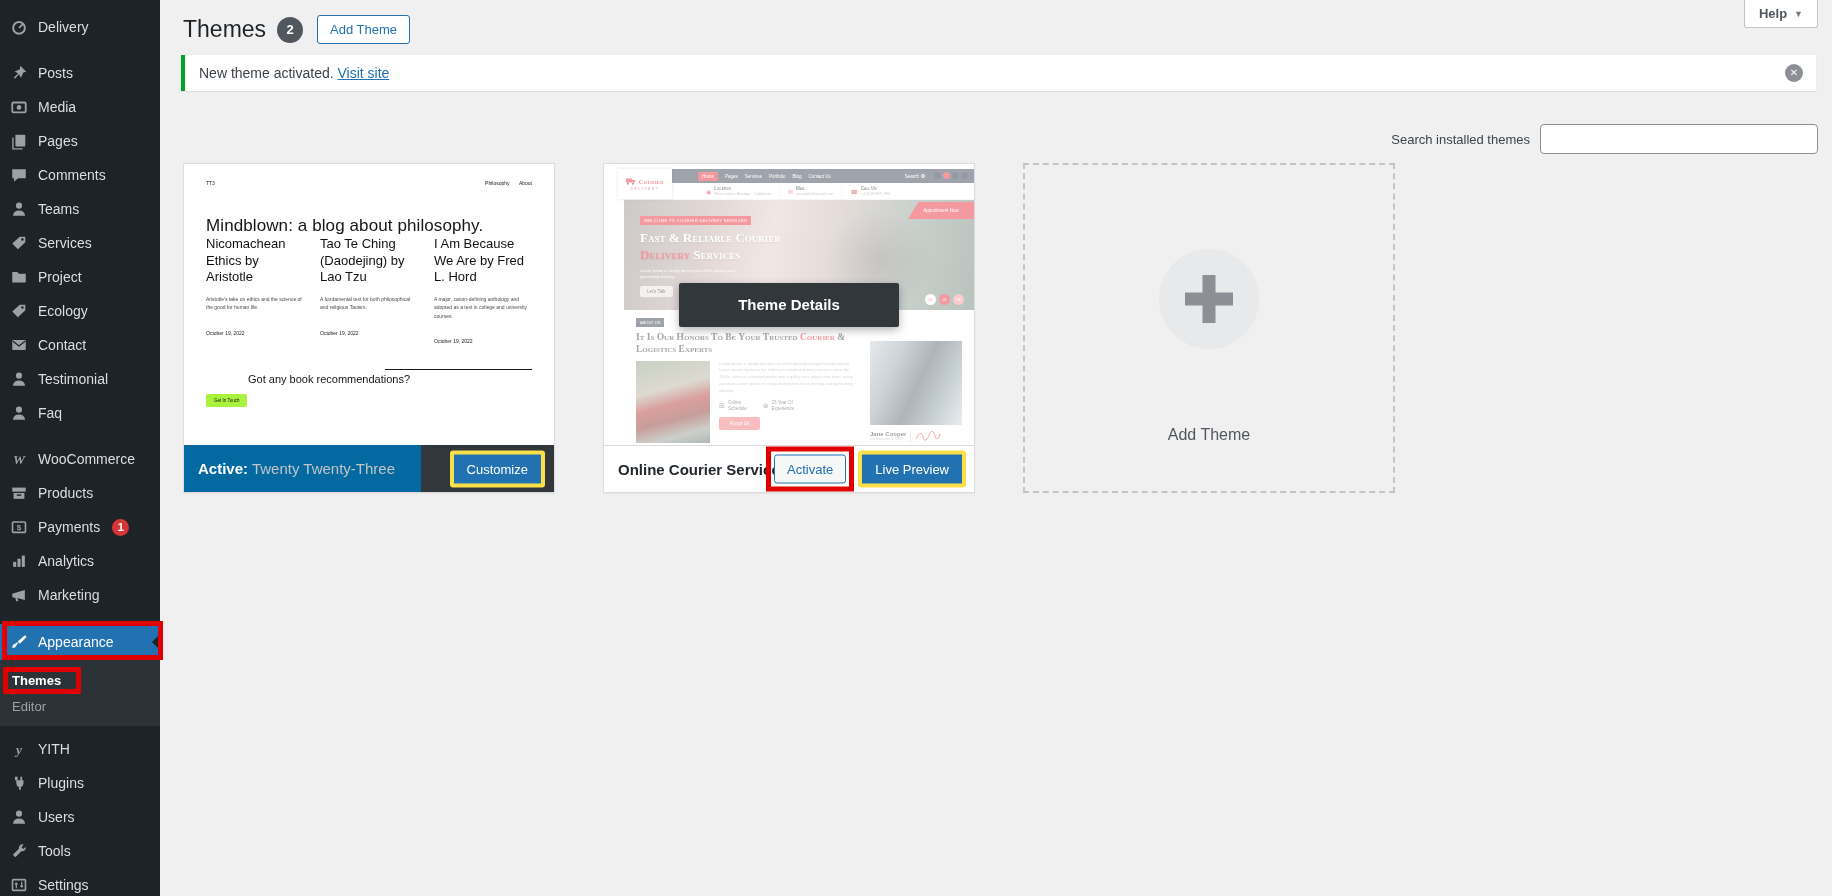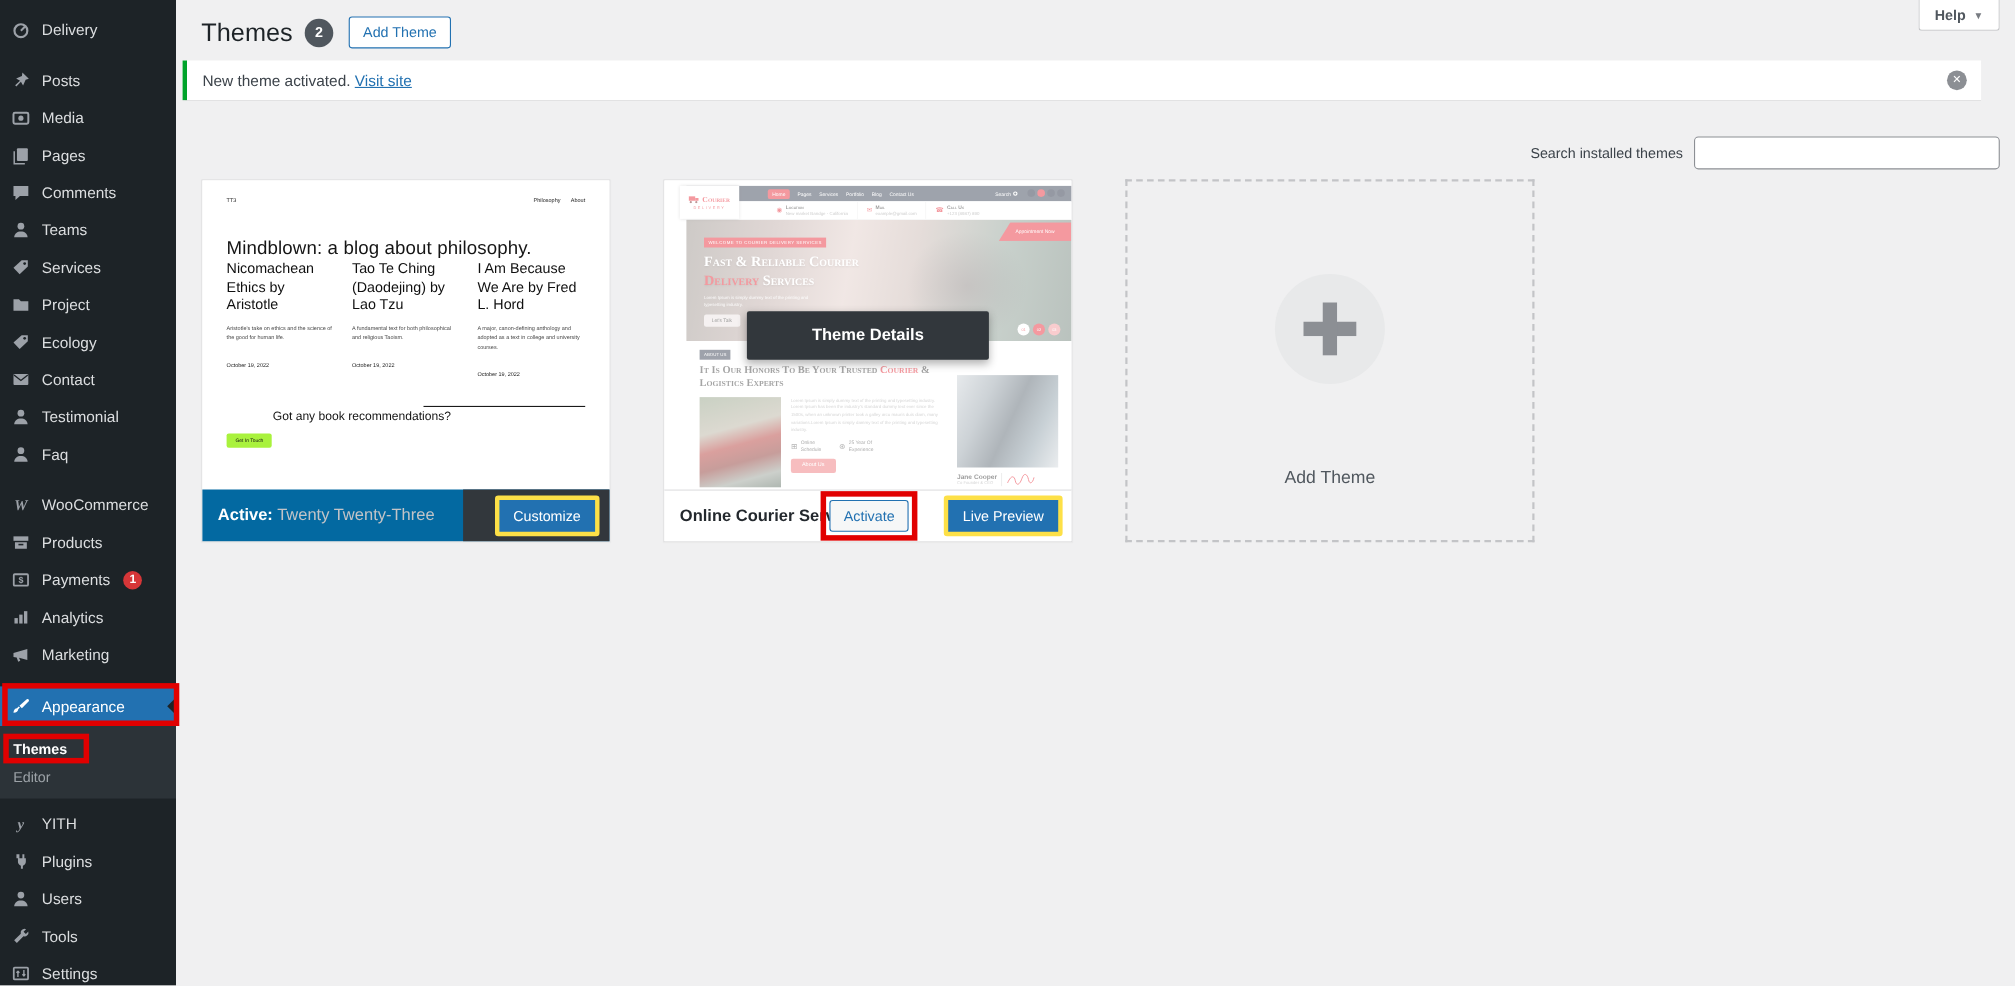--- a/index.html
+++ b/index.html
@@ -30,21 +30,21 @@
   #anno-themes { left:3px; top:667px; width:78px; height:27px; }
   .anno-inline { display:inline-flex; border:5px solid #e10000; padding:3px; }
   
   #help-btn { position:absolute; top:0; right:14px; height:28px; padding:0 14px; background:#fff; border:1px solid #c3c4c7; border-top:none; border-radius:0 0 3px 3px; color:#50575e; font-size:13px; display:flex; align-items:center; gap:7px; cursor:pointer; z-index:5;font-weight:bold; }
   #help-btn .caret { font-size:9px; color:#787c82; }
   .page-head { position:absolute; left:183px; top:15px; display:flex; align-items:center; gap:14px; z-index:5; }
   .page-head h1 { font-size:23px; font-weight:400; color:#1d2327; }
   .count-badge { width:26px; height:26px; border-radius:50%; background:#50575e; color:#fff; font-size:13px; font-weight:700; display:flex; align-items:center; justify-content:center; margin-left:-3px; }
   .add-theme-btn { background:#fff; border:1px solid #2271b1; color:#2271b1; font-size:13px; padding:6px 12px; border-radius:3px; cursor:pointer; font-family:inherit; }
   
-  .notice { position:absolute; left:166px; top:55px; width:1635px; background:#fff; border-left:4px solid #00a32a; box-shadow:0 1px 1px rgba(0,0,0,.07); padding:10px 44px 10px 14px; font-size:14px; color:#3c434a; z-index:5; }
+  .notice { position:absolute; left:181px; top:55px; width:1635px; background:#fff; border-left:4px solid #00a32a; box-shadow:0 1px 1px rgba(0,0,0,.07); padding:10px 44px 10px 14px; font-size:14px; color:#3c434a; z-index:5; }
   .notice a { color:#2271b1; }
   .notice-dismiss { position:absolute; right:13px; top:50%; transform:translateY(-50%); width:18px; height:18px; border-radius:50%; background:#8c8f94; color:#fff; font-size:10px; line-height:18px; text-align:center; cursor:pointer; }
   
   .search-row { position:absolute; top:124px; right:14px; display:flex; align-items:center; gap:10px; z-index:5; }
   .search-row label { font-size:13px; color:#3c434a; }
   .search-row input { width:278px; height:30px; border:1px solid #8c8f94; border-radius:4px; background:#fff; padding:0 8px; font-size:13px; color:#2c3338; }
   
   .cards { position:absolute; left:183px; top:163px; display:flex; gap:48px; z-index:4; }
   .theme-card { width:372px; height:330px; background:#fff; border:1px solid #dcdcde; box-shadow:0 1px 1px rgba(0,0,0,.04); position:relative; }
   .preview { height:281px; position:relative; overflow:hidden; cursor:pointer; background:#fff;padding-left:20px; }
@@ -66,21 +66,21 @@
   
   .f-active { background:#0369a1; }
   .f-active .shade { position:absolute; right:0; top:0; width:133px; height:100%; background:#32373c; }
   .f-active .name { margin-left:14px; font-size:15px; color:#c3c4c7; position:relative; }
   .f-active .name b { color:#fff; font-weight:700; }
   .btn-primary { background:#2271b1; border:4px solid #fde047; color:#fff; font-size:13px; padding:7px 13px; border-radius:3px; cursor:pointer; font-family:inherit; }
   .f-active .btn-primary { position:absolute; right:9px; top:50%; transform:translateY(-50%); }
   
   .f-plain { background:#fff; border-top:1px solid #dcdcde; }
   .f-plain .name { margin-left:14px; font-size:15px; font-weight:700; color:#23282d; white-space:nowrap; }
-  .f-plain .btns { position:absolute; right:8px; top:50%; transform:translateY(-50%); display:flex; align-items:center; gap:24px; }
+  .f-plain .btns { position:absolute; right:8px; top:50%; transform:translateY(-50%); display:flex; align-items:center; gap:4px; }
   .btn-secondary { background:#f6f7f7; border:1px solid #2271b1; color:#2271b1; font-size:13px; padding:6px 12px; border-radius:3px; cursor:pointer; font-family:inherit; }
   
   .cp { font-size:5px; }
   .cp-wash { position:absolute; inset:0; background:rgba(255,255,255,.5); z-index:5; pointer-events:none; }
   .cp-logo { position:absolute; left:14px; top:5px; width:54px; height:30px; background:#fff; z-index:3; box-shadow:0 0 3px rgba(0,0,0,.25); display:flex; flex-direction:column; align-items:center; justify-content:center; gap:1px; }
   .cp-logo .l1 { font-family:"Liberation Serif",serif; font-variant:small-caps; font-weight:700; color:#e8323e; font-size:7px; display:flex; align-items:center; gap:2px; }
   .cp-logo .l2 { font-size:3.5px; letter-spacing:1.5px; color:#e8323e; text-transform:uppercase; }
   .cp-nav { margin-top:5px; height:14px; background:#3d4759; display:flex; align-items:center; padding:0 6px 0 74px; gap:7px; color:#fff; font-size:4.5px; position:relative; }
   .cp-nav .nav-it.hot { background:#e8323e; padding:2px 4px; border-radius:2px; }
   .cp-nav .search { margin-left:auto; display:flex; align-items:center; gap:2px; }

